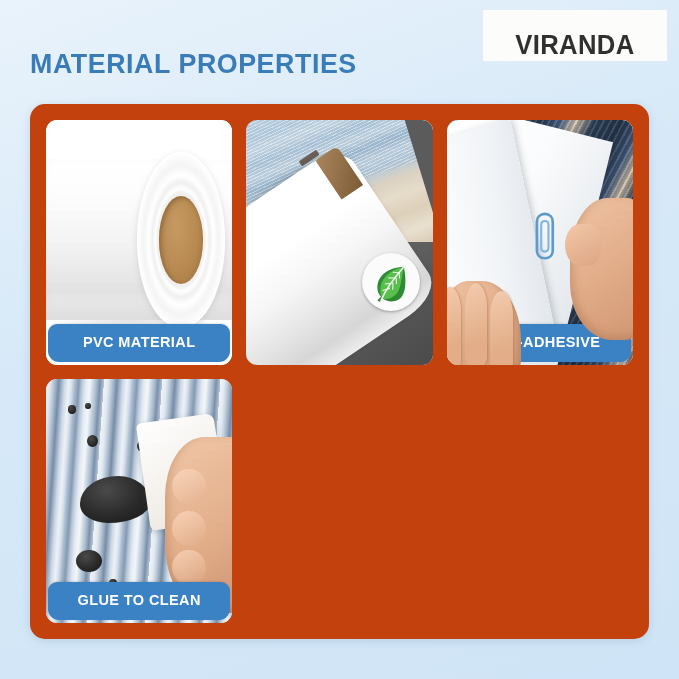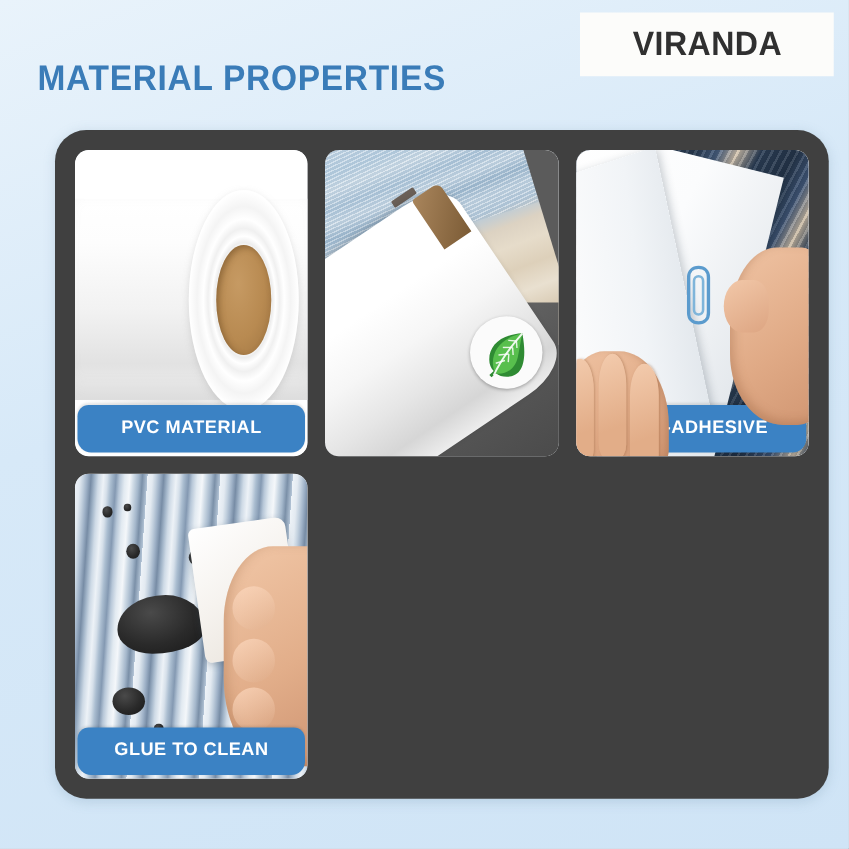--- a/index.html
+++ b/index.html
@@ -38,45 +38,45 @@
     color: #3a7cb8;
     font-family: "Liberation Sans Narrow", "Liberation Sans", sans-serif;
     transform: scaleX(0.94);
     transform-origin: left center;
     white-space: nowrap;
   }
   .brand-box {
     position: absolute;
     right: 12px;
     top: 10px;
-    width: 203px;
+    width: 184px;
     height: 51px;
     background: #fcfcfa;
     display: flex;
-    align-items: center;
+    align-items: flex-end;
     justify-content: center;
   }
   .brand-text {
     font-size: 27px;
     font-weight: bold;
     color: #303030;
     letter-spacing: 0.4px;
     font-family: "Liberation Sans Narrow", "Liberation Sans", sans-serif;
     transform: scaleX(0.95);
   }
 
   
   .card {
     position: absolute;
-    left: 44px;
+    left: 30px;
     top: 104px;
     width: 619px;
     height: 535px;
-    background: #404040;
-    border-radius: 25px;
+    background: #c2410c;
+    border-radius: 15px;
     box-shadow: 0 2px 9px rgba(120,150,175,0.28);
     box-sizing: border-box;
     padding: 16px 16px;
   }
   .grid {
     width: 100%;
     height: 100%;
     display: grid;
     grid-template-columns: repeat(3, 1fr);
     grid-template-rows: repeat(2, 1fr);

